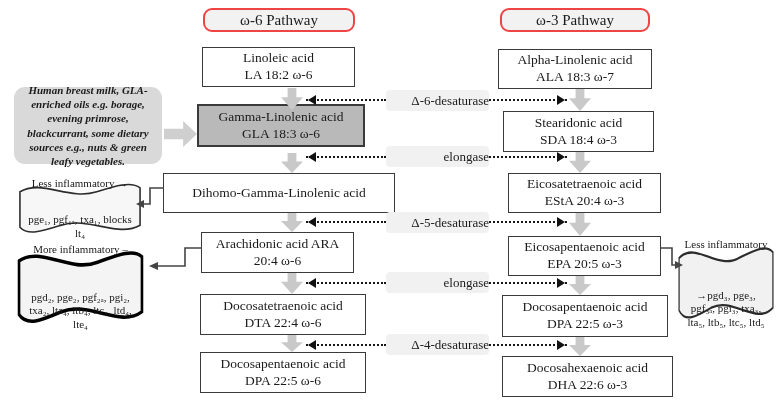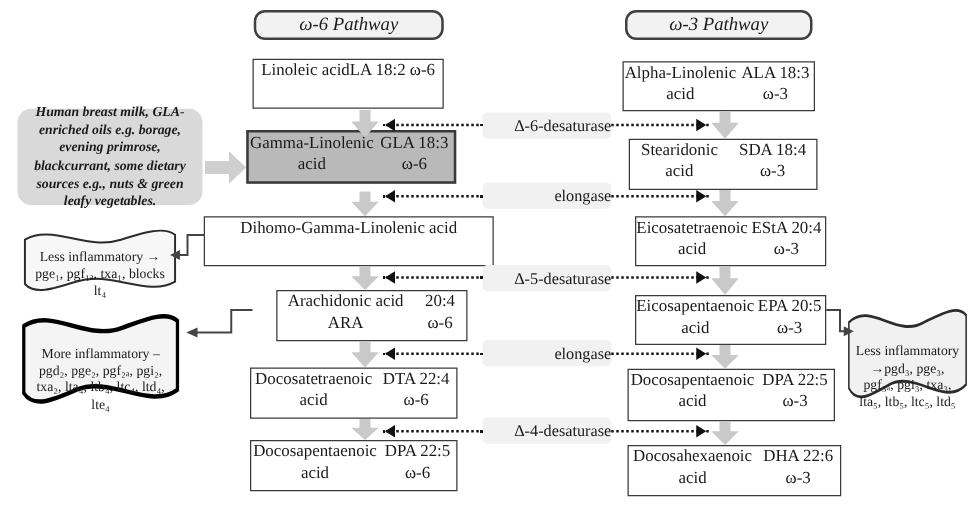--- a/index.html
+++ b/index.html
@@ -1,26 +1,26 @@
 <!DOCTYPE html>
 <html><head>
 <meta charset="utf-8">
 <style>
   html,body{margin:0;padding:0;background:#fff;}
   .canvas{
     position:relative;width:780px;height:406px;background:#fff;overflow:hidden;
     font-family:"Liberation Serif","DejaVu Serif",serif;color:#1a1a1a;
   }
   .hdr{
-    position:absolute;height:24px;background:#f2f2f2;border:2px solid #404040;border-radius:9px;
-    display:flex;align-items:center;justify-content:center;font-size:15px;box-sizing:border-box;font-style:italic;
+    position:absolute;height:24px;background:#f2f2f2;border:2px solid #ef4444;border-radius:9px;
+    display:flex;align-items:center;justify-content:center;font-size:15px;box-sizing:border-box;
   }
   .box{
     position:absolute;background:#fff;border:1.6px solid #3a3a3a;box-sizing:border-box;
-    display:flex;flex-direction:row;align-items:flex-start;justify-content:center;
+    display:flex;flex-direction:column;align-items:center;justify-content:center;
     font-size:13.5px;line-height:1.25;text-align:center;
   }
   .box.gla{background:#b9b9b9;border-width:2px;}
   .enzyme{
     position:absolute;left:386px;width:103px;height:21px;background:#f1f1f1;border-radius:4px;
     display:flex;align-items:center;justify-content:flex-end;font-size:13px;
   }
   .darrow{
     position:absolute;width:22px;background:#c9c9c9;
     clip-path:polygon(30% 0,70% 0,70% 42%,100% 42%,50% 100%,0 42%,30% 42%);
@@ -35,21 +35,21 @@
     font-style:italic;font-weight:600;font-size:11px;line-height:1.28;padding:14px 8px;box-sizing:border-box;
   }
   .rarrow{
     position:absolute;left:164px;top:121px;width:33px;height:26px;background:#cfcfcf;
     clip-path:polygon(0 30%,58% 30%,58% 0,100% 50%,58% 100%,58% 70%,0 70%);
   }
   .flag{position:absolute;}
   .flag svg{position:absolute;left:0;top:0;width:100%;height:100%;}
   .flag .ftxt{
     position:absolute;left:7%;right:7%;top:0;bottom:0;display:flex;flex-direction:column;
-    align-items:center;justify-content:flex-end;text-align:center;font-size:11px;line-height:1.22;
+    align-items:center;justify-content:space-between;text-align:center;font-size:11px;line-height:1.22;
   }
   .conn{position:absolute;}
   .fine{font-size:10px;}
 </style>
 </head>
 <body>
 
 <div class="canvas">
 
   <div class="hdr" style="left:203px;top:8px;width:152px;">
@@ -63,36 +63,36 @@
     <div>Linoleic acid</div>
     <div>LA 18:2 ω-6</div>
   </div>
   <div class="box gla" style="left:197px;top:104px;width:168px;height:43px;">
     <div>Gamma-Linolenic acid</div>
     <div>GLA 18:3 ω-6</div>
   </div>
   <div class="box" style="left:163px;top:173px;width:232px;height:40px;">
     <div>Dihomo-Gamma-Linolenic acid</div>
   </div>
-  <div class="box" style="left:201px;top:232px;width:153px;height:41px;margin-left:20px;">
+  <div class="box" style="left:201px;top:232px;width:153px;height:41px;">
     <div>Arachidonic acid ARA</div>
     <div>20:4 ω-6</div>
   </div>
   <div class="box" style="left:200px;top:294px;width:166px;height:41px;">
     <div>Docosatetraenoic acid</div>
     <div>DTA 22:4 ω-6</div>
   </div>
   <div class="box" style="left:200px;top:352px;width:166px;height:41px;">
     <div>Docosapentaenoic acid</div>
     <div>DPA 22:5 ω-6</div>
   </div>
 
   <div class="box" style="left:498px;top:49px;width:154px;height:40px;">
     <div>Alpha-Linolenic acid</div>
-    <div>ALA 18:3 ω-3</div>
+    <div>ALA 18:3 ω-7</div>
   </div>
   <div class="box" style="left:503px;top:111px;width:151px;height:41px;">
     <div>Stearidonic acid</div>
     <div>SDA 18:4 ω-3</div>
   </div>
   <div class="box" style="left:508px;top:173px;width:153px;height:40px;">
     <div>Eicosatetraenoic acid</div>
     <div>EStA 20:4 ω-3</div>
   </div>
   <div class="box" style="left:508px;top:236px;width:153px;height:40px;">

